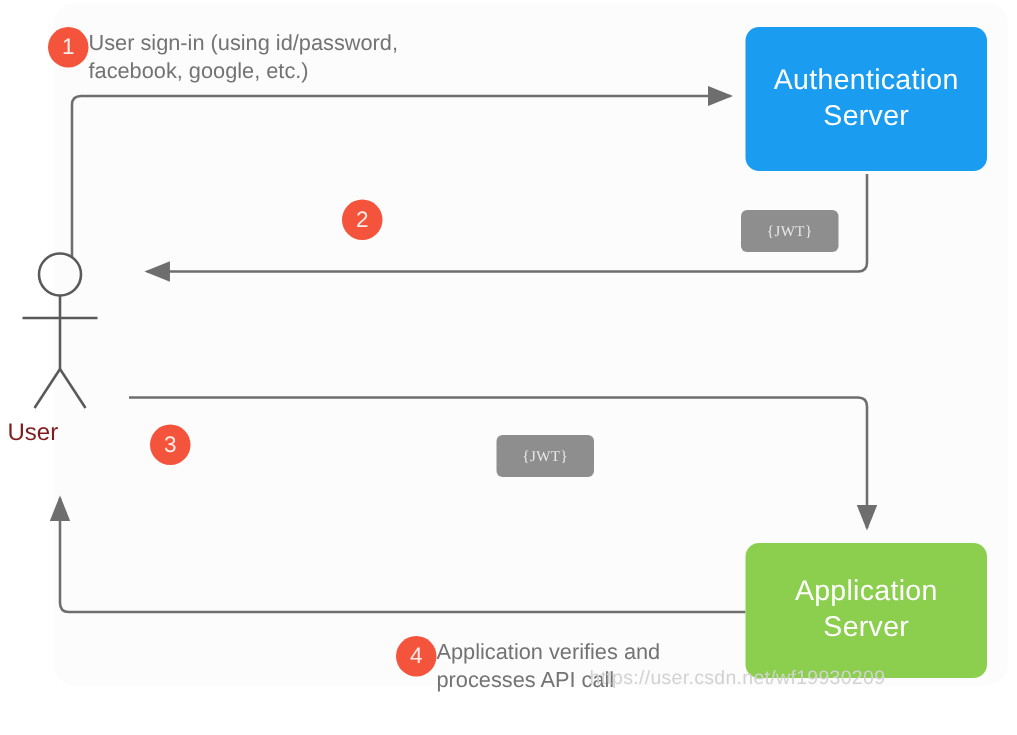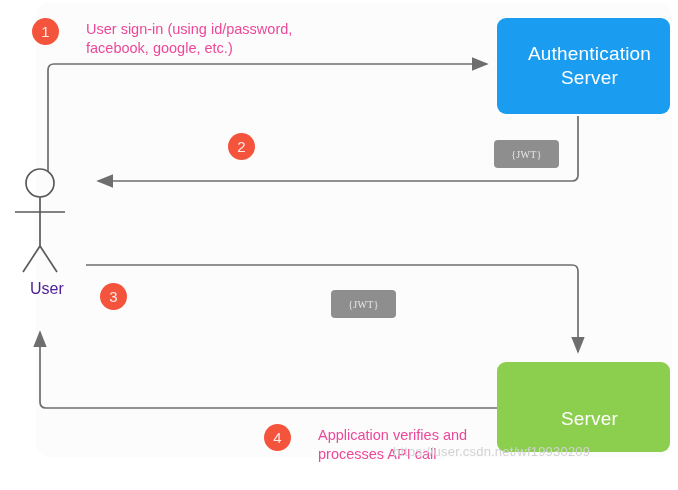--- a/index.html
+++ b/index.html
@@ -35,21 +35,20 @@
     position: absolute;
     border-radius: 9px;
     display: flex;
     align-items: center;
     justify-content: center;
     text-align: center;
     color: #ffffff;
     font-size: 19px;
     line-height: 24px;
     letter-spacing: 0.2px;
-    padding-left: 12px;
   }
   .box-auth {
     left: 497px;
     top: 18px;
     width: 161px;
     height: 96px;
   }
   .box-app {
     left: 497px;
     top: 362px;
@@ -66,44 +65,44 @@
     height: 27px;
     border-radius: 50%;
     color: #fdece8;
     font-size: 15px;
     display: flex;
     align-items: center;
     justify-content: center;
     flex: 0 0 auto;
   }
   .step-text {
-    margin-left: 27px;
+    margin-left: 0;
     font-size: 14.5px;
     line-height: 19px;
-    color: #ec4899;
+    color: #737373;
     white-space: pre-line;
     padding-top: 2px;
   }
   .jwt-chip {
     position: absolute;
     border-radius: 4px;
     color: #e8e8e8;
     font-size: 10px;
     display: flex;
     align-items: center;
     justify-content: center;
     letter-spacing: 0.3px;
     font-family: Liberation Serif, serif;
   }
   .user-label {
     position: absolute;
-    left: 30px;
+    left: 5px;
     top: 280px;
     font-size: 16px;
-    color: #4c1d95;
+    color: #7f1d1d;
   }
   .watermark {
     position: absolute;
     left: 393px;
     top: 444px;
     font-size: 13px;
     color: #d2d2d2;
     letter-spacing: 0.2px;
   }
 </style>
@@ -149,21 +148,21 @@
 
   <div class="box box-auth" style="background:#1a9cf0">
     <span>
       <span>Authentication</span><br>
       <span>Server</span>
     </span>
   </div>
 
   <div class="box box-app" style="background:#8ccf4f">
     <span>
-      <br>
+      <span>Application</span><br>
       <span>Server</span>
     </span>
   </div>
 
   <div class="step" style="left:32px; top:18px;">
     <div class="badge" style="background:#f4533c">1</div>
     <div class="step-text">User sign-in (using id/password,
 facebook, google, etc.)</div>
   </div>
 

